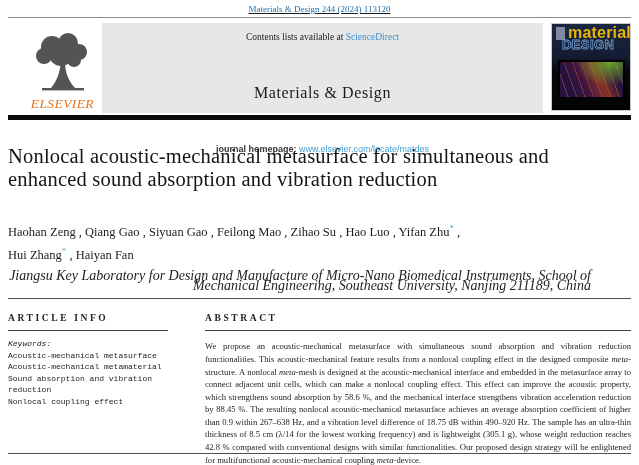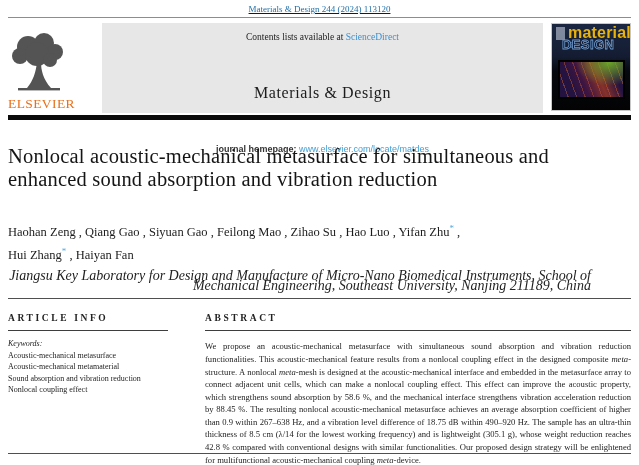--- a/index.html
+++ b/index.html
@@ -7,21 +7,21 @@
   body { font-family:"Liberation Serif", serif; color:#1a1a1a; position:relative; overflow:hidden; }
   .page { position:absolute; inset:0; padding:0 8px; }
 
   
   .citation { text-align:center; padding-top:4px; font-size:9px; height:15px;text-decoration:underline; }
   .citation a { color:#1f6ea8; text-decoration:none; }
   .rule-top { border-top:1px solid #8d8d8d; margin-top:2px; }
 
   
   .header-row { display:flex; align-items:stretch; margin-top:5px; height:90px; }
-  .logo-block { width:86px; flex:none; display:flex; flex-direction:column; align-items:flex-start; justify-content:flex-end; padding-bottom:1px; }
+  .logo-block { width:86px; flex:none; display:flex; flex-direction:column; align-items:flex-end; justify-content:flex-end; padding-bottom:1px;font-style:italic; }
   .logo-tree { line-height:0; }
   .logo-text { color:#e8701a; font-size:13.5px; letter-spacing:0.4px; font-family:"Liberation Serif", serif; }
 
   .banner { flex:1; background:#e7e7e7; margin:0 8px; display:flex; flex-direction:column; align-items:center; justify-content:space-between; padding:9px 0 10px;gap:42px; }
   .contents-line { font-size:9.5px; color:#222; }
   .contents-line a { color:#3b8fce; text-decoration:none; }
   .journal-name { font-size:16px; letter-spacing:0.6px; color:#1c1c1c; }
   .homepage-line { font-family:"Liberation Sans", sans-serif; font-weight:bold; font-size:9px; color:#333; }
   .homepage-line a { color:#44a0d6; text-decoration:none; font-weight:normal; }
 
@@ -47,21 +47,21 @@
   .authors sup.marker { color:#57aadd; font-size:9px; }
   .affiliation { margin-top:6px; font-style:italic; font-size:14px; line-height:10px; color:#222; padding-right:40px;text-align:right; }
   .rule-mid { border-top:1px solid #4f4f4f; margin-top:7px; }
 
   
   .columns { display:flex; margin-top:14px; }
   .col-left { width:160px; flex:none; }
   .col-right { flex:1; margin-left:37px; }
   .section-head { font-size:9.5px; font-weight:bold; letter-spacing:2.6px; color:#222; }
   .head-rule { border-top:1px solid #3e3e3e; margin-top:7px; }
-  .kw-block { margin-top:7px; font-size:8px; line-height:11.5px; color:#1d1d1d; }
+  .kw-block { margin-top:7px; font-size:8px; line-height:11.5px; color:#1d1d1d;font-family:Liberation Mono, monospace; }
   .kw-label { font-style:italic; }
   .abstract-body { margin-top:9px; font-size:8.6px; line-height:12.6px; text-align:justify; color:#1d1d1d; }
   .abstract-body em { font-style:italic; }
 
   .rule-bottom { position:absolute; left:8px; right:8px; top:453px; border-top:1px solid #4f4f4f; }
 </style>
 </head>
 <body>
 
 <div class="page">

